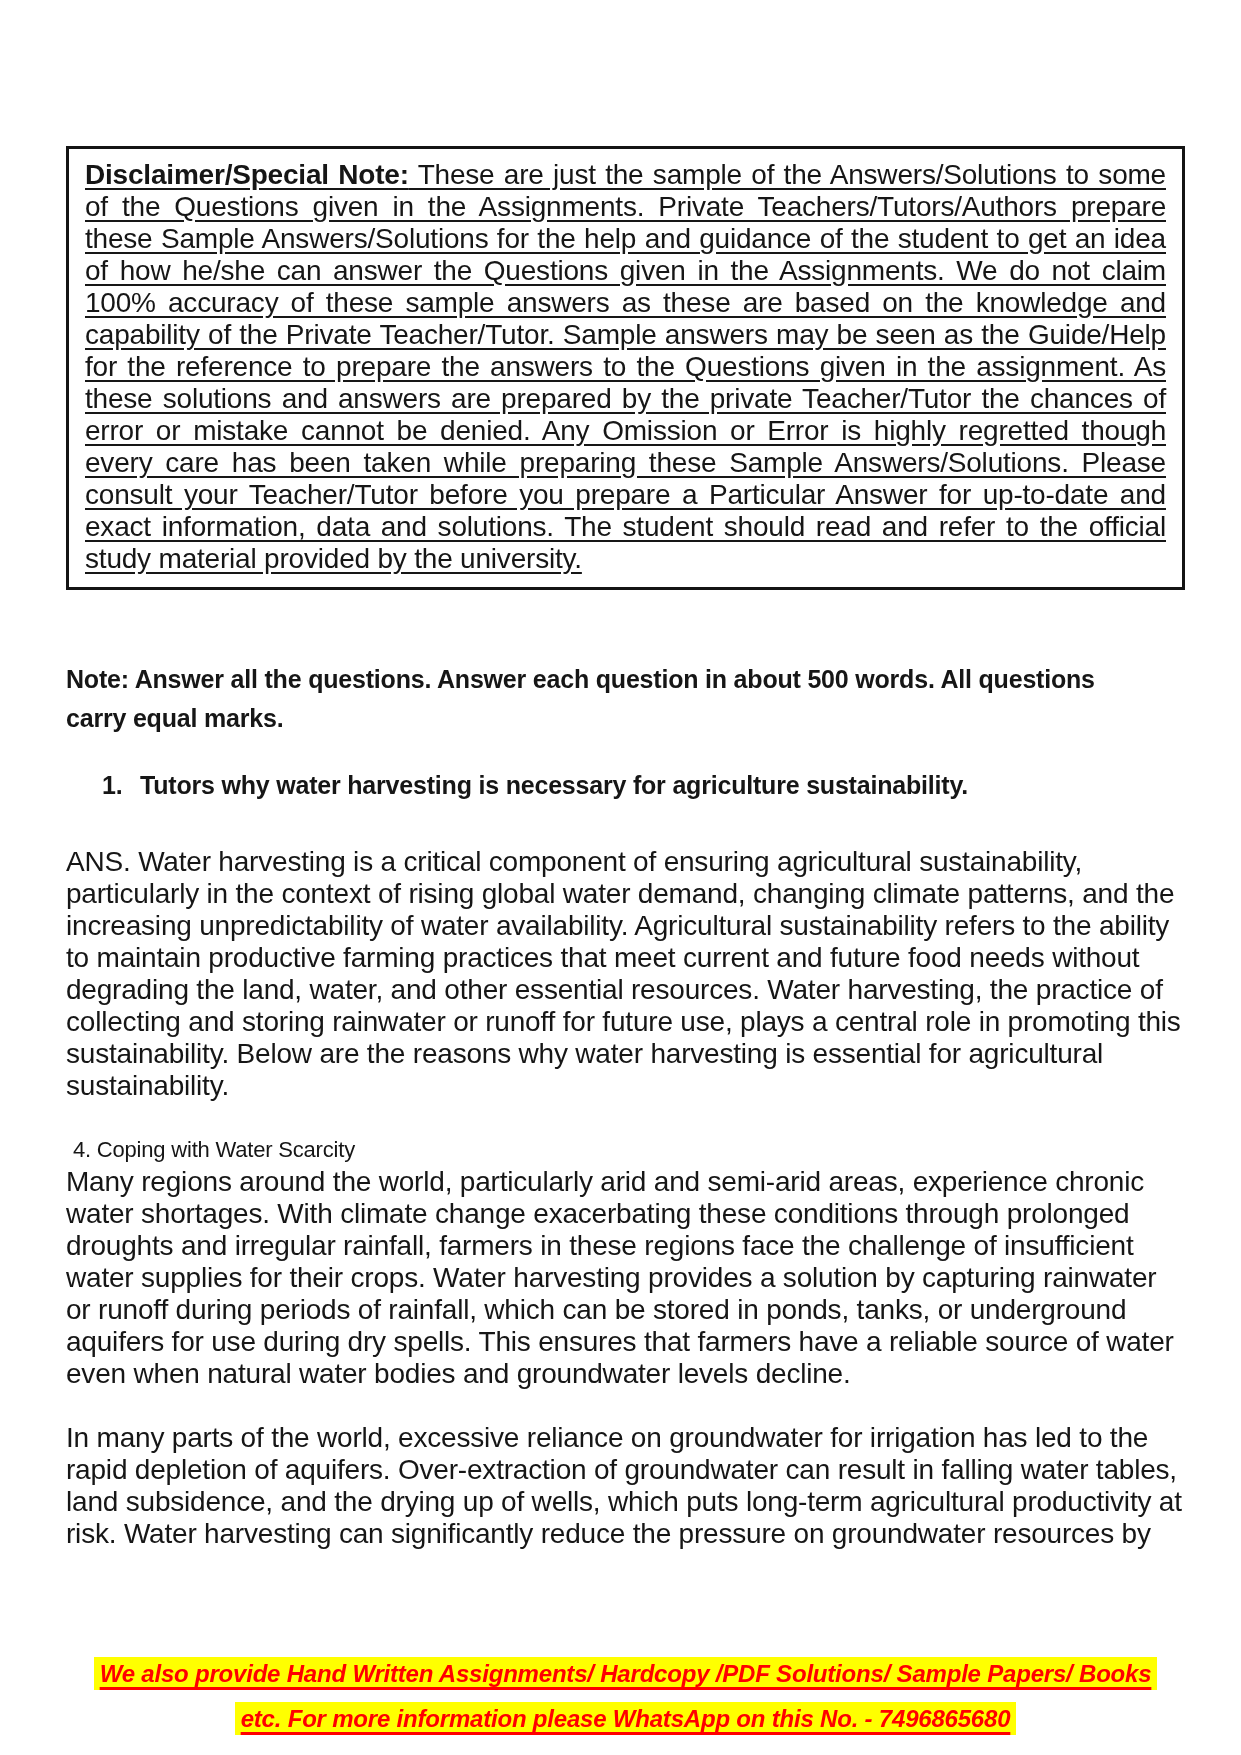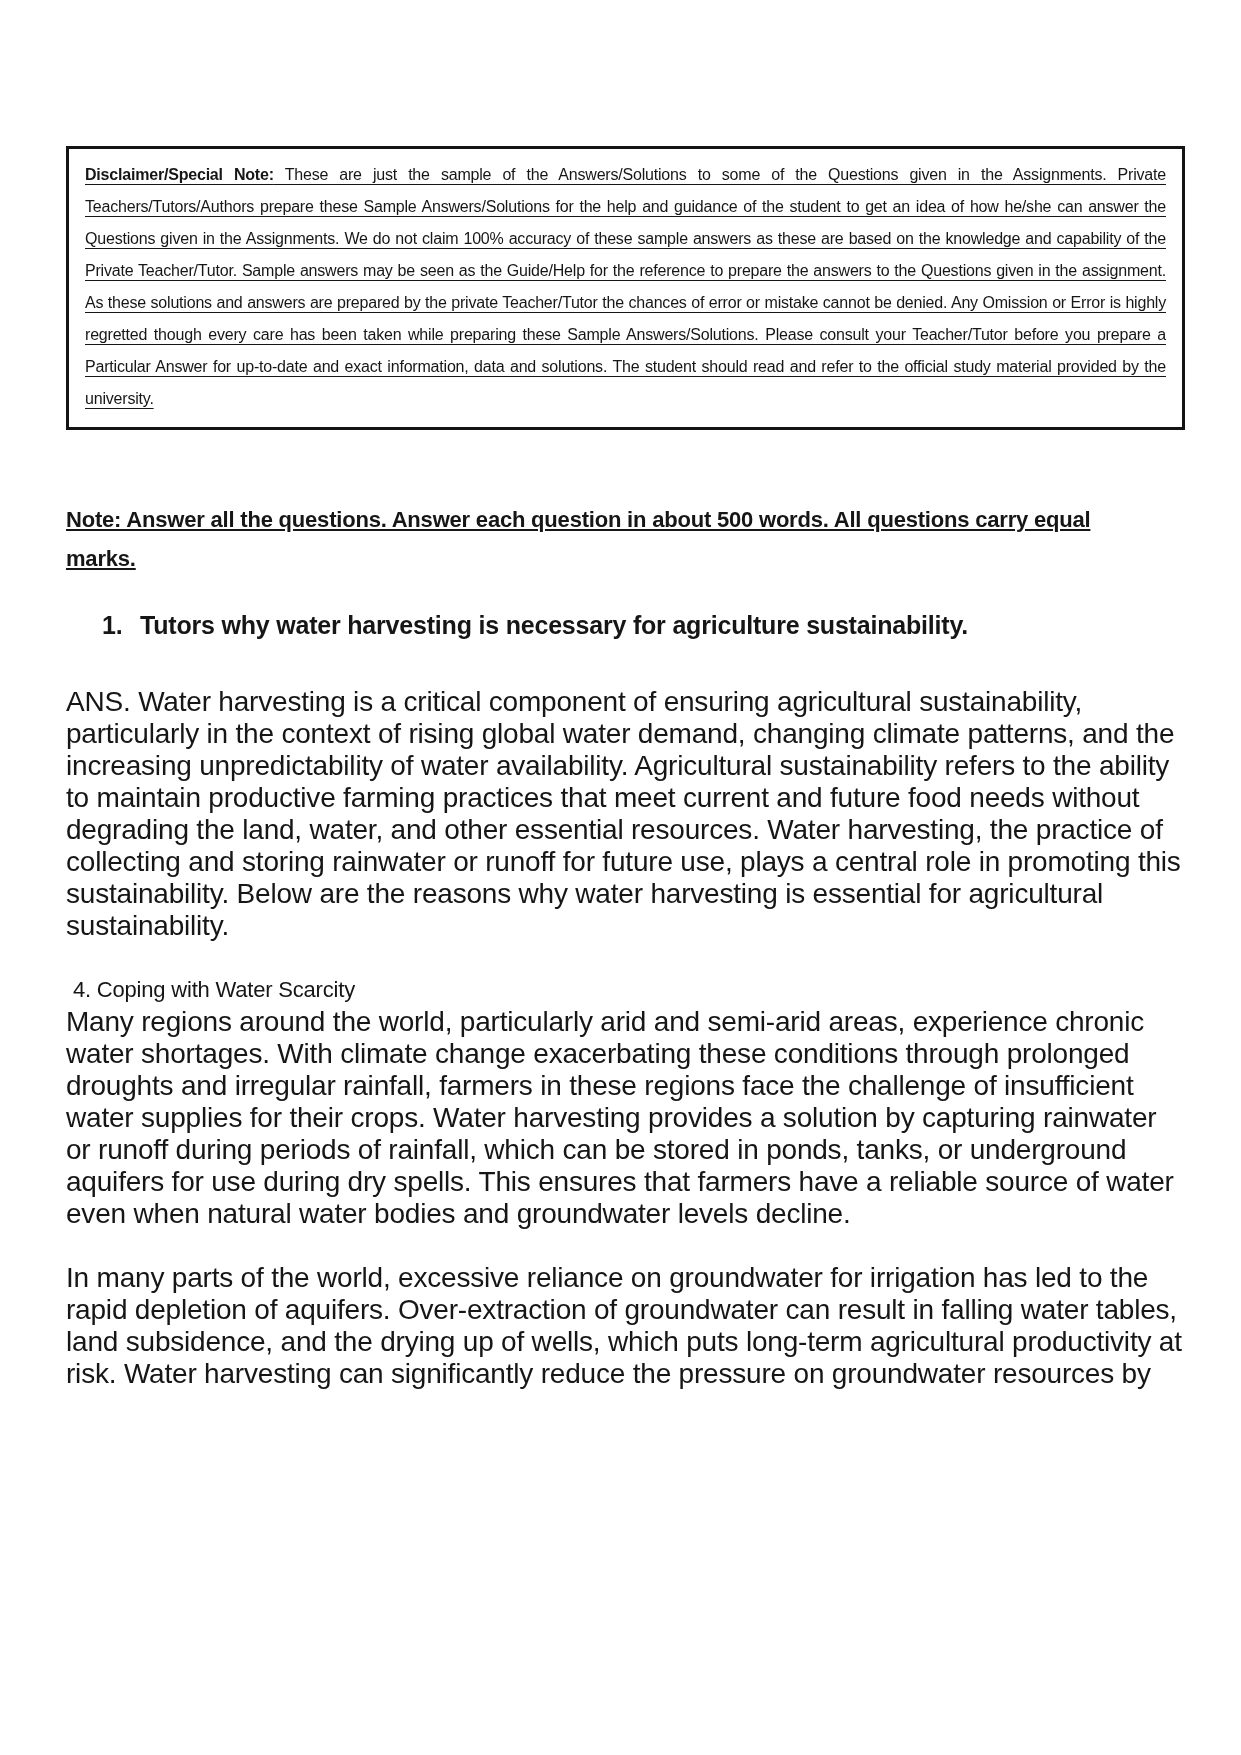--- a/index.html
+++ b/index.html
@@ -15,33 +15,32 @@
     letter-spacing: -0.2px;
   }
   .content {
     position: absolute;
     top: 0; left: 66px; right: 56px;
   }
   .disclaimer-box {
     margin-top: 146px;
     border: 3px solid #141414;
     padding: 10px 16px 12px 16px;
-    font-size: 16px;
+    font-size: 28px;
     line-height: 32px;
     text-align: justify;
   }
   .disclaimer-box .inner { text-decoration: underline; text-underline-offset: 4px; }
   .disclaimer-label { font-weight: bold; }
   .note-block {
     margin-top: 70px;
-    font-size: 22px;
+    font-size: 25px;
     font-weight: bold;
     line-height: 39px;
     max-width: 1080px;
-    text-decoration: underline;
   }
   .question-line {
     margin-top: 30px;
     padding-left: 36px;
     font-size: 25px;
     font-weight: bold;
     line-height: 34px;
     display: flex;
   }
   .question-number { width: 38px; flex: none; }
@@ -103,13 +102,16 @@
       <p class="section-heading">4. Coping with Water Scarcity</p>
       <p class="body-par">Many regions around the world, particularly arid and semi-arid areas, experience chronic water shortages. With climate change exacerbating these conditions through prolonged droughts and irregular rainfall, farmers in these regions face the challenge of insufficient water supplies for their crops. Water harvesting provides a solution by capturing rainwater or runoff during periods of rainfall, which can be stored in ponds, tanks, or underground aquifers for use during dry spells. This ensures that farmers have a reliable source of water even when natural water bodies and groundwater levels decline.</p>
     </div>
 
     <div class="section">
       <p class="body-par">In many parts of the world, excessive reliance on groundwater for irrigation has led to the rapid depletion of aquifers. Over-extraction of groundwater can result in falling water tables, land subsidence, and the drying up of wells, which puts long-term agricultural productivity at risk. Water harvesting can significantly reduce the pressure on groundwater resources by</p>
     </div>
 
   </div>
 
+  <div class="footer">
+    <span class="footer-hl">We also provide Hand Written Assignments/ Hardcopy /PDF Solutions/ Sample Papers/ Books etc. For more information please WhatsApp on this No. - 7496865680</span>
+  </div>
 </div>
 
 </body></html>

